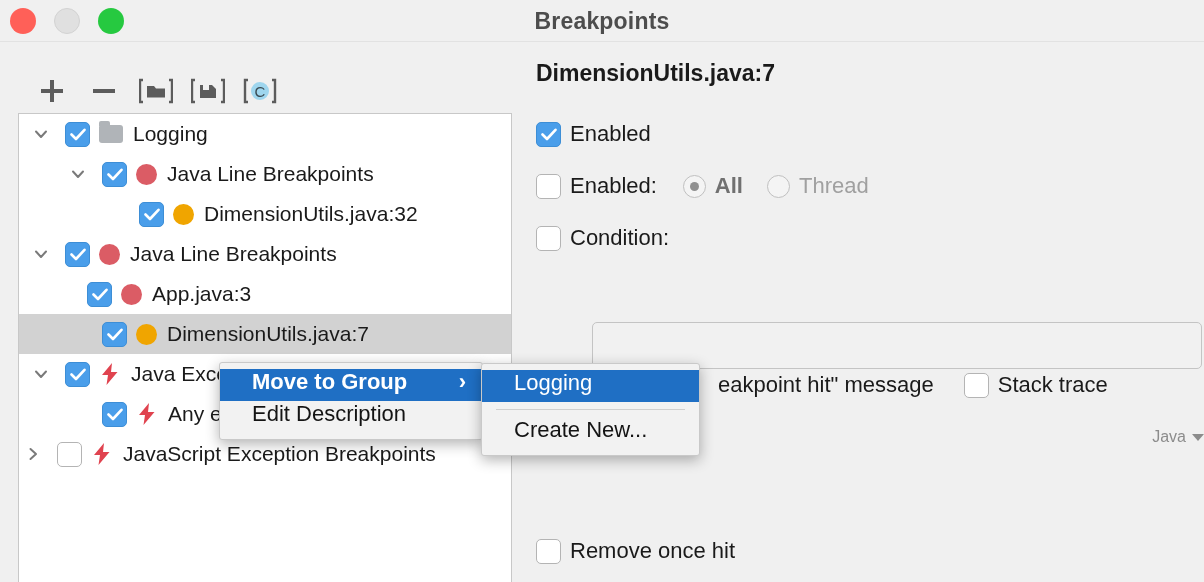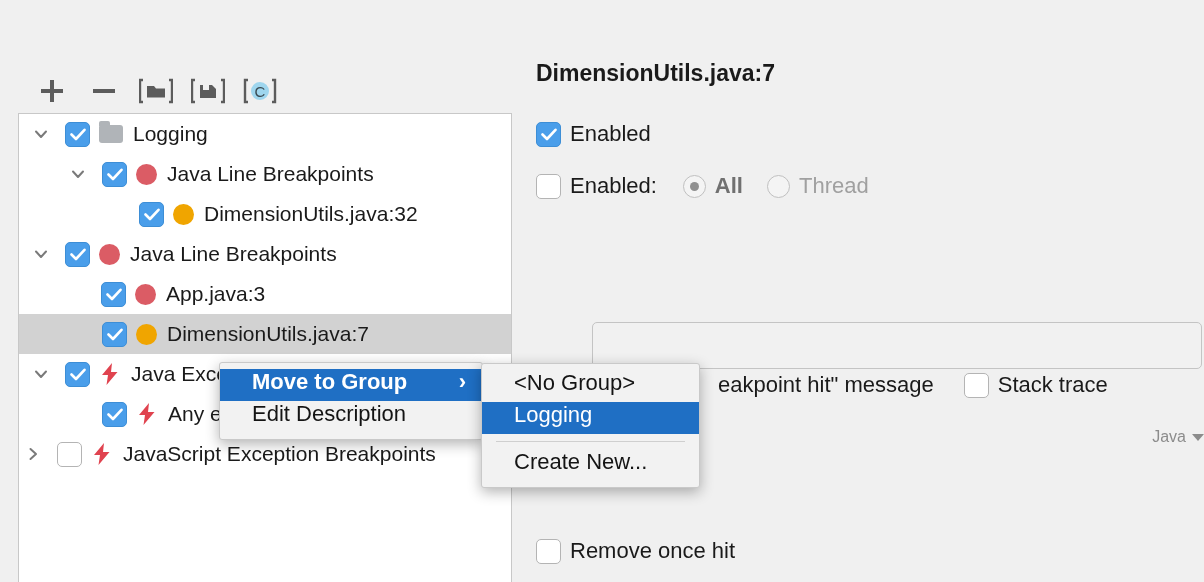--- a/index.html
+++ b/index.html
@@ -198,20 +198,28 @@
   .mitem.hl { background: #1f6fc4; color: #ffffff; font-weight: bold; }
   #ctx-sub .mitem.hl { font-weight: normal; }
   .mitem .arrow { margin-left: auto; font-size: 22px; }
   .msep { height: 1px; background: #cfcfcf; margin: 7px 14px; }
 </style>
 </head>
 <body>
 
 <div id="app">
 
+  <div class="titlebar">
+    <div class="win-title">Breakpoints</div>
+    <div class="traffic">
+      <div class="dot red"></div>
+      <div class="dot yellow"></div>
+      <div class="dot green"></div>
+    </div>
+  </div>
 
   <div class="toolbar">
     <div class="tbtn">
       <svg width="26" height="26" viewBox="0 0 26 26">
         <rect x="11" y="2" width="4" height="22" fill="#5c5c5c"></rect>
         <rect x="2" y="11" width="22" height="4" fill="#5c5c5c"></rect>
       </svg>
     </div>
     <div class="tbtn">
       <svg width="26" height="26" viewBox="0 0 26 26">
@@ -301,21 +309,21 @@
         <span class="cb on">
           <svg width="16" height="13" viewBox="0 0 16 13">
             <path d="M1.5 6.5 L6 11 L14.5 1.8" stroke="#fff" stroke-width="2.6" fill="none" stroke-linecap="round" stroke-linejoin="round"></path>
           </svg>
         </span>
         <span class="bicon">
           <span class="circle-red"></span>
         </span>
         <span class="tlabel">Java Line Breakpoints</span>
       </div>
-      <div class="trow" style="padding-left: 46px;">
+      <div class="trow" style="padding-left: 32px;">
         <span class="twist spacer"></span>
         <span style="width: 12px; flex: 0 0 12px;"></span>
         <span class="cb on">
           <svg width="16" height="13" viewBox="0 0 16 13">
             <path d="M1.5 6.5 L6 11 L14.5 1.8" stroke="#fff" stroke-width="2.6" fill="none" stroke-linecap="round" stroke-linejoin="round"></path>
           </svg>
         </span>
         <span class="bicon">
           <span class="circle-red"></span>
         </span>
@@ -407,20 +415,26 @@
             <span class="inner"></span>
           </span>
         <span class="dlabel bolddim">All</span>
       </span>
       <span style="display:flex;align-items:center;margin-left:24px;">
         <span class="radio off"></span>
         <span class="dlabel dim">Thread</span>
       </span>
     </div>
 
+    <div class="drow">
+      <span class="cb off">
+        
+      </span>
+      <span class="dlabel">Condition:</span>
+    </div>
   </div>
 
   <div class="cond-field"></div>
 
   <div class="logrow">
     <span style="visibility:hidden;">xx</span>
     <span style="margin-left:160px;">eakpoint hit" message</span>
     <span class="cb off" style="margin-left:30px;">
       
     </span>
@@ -446,19 +460,18 @@
   <div class="ctxmenu" id="ctx-main">
       <div class="mitem hl">
         <span>Move to Group</span>
         <span class="arrow">›</span>
       </div>
       <div class="mitem">
         <span>Edit Description</span>
       </div>
     </div>
   <div class="ctxmenu" id="ctx-sub">
-      <div class="mitem">&lt;No Group&gt;</div>
       <div class="mitem hl">Logging</div>
       <div class="msep"></div>
       <div class="mitem">Create New...</div>
     </div>
 
 </div>
 
 </body></html>

